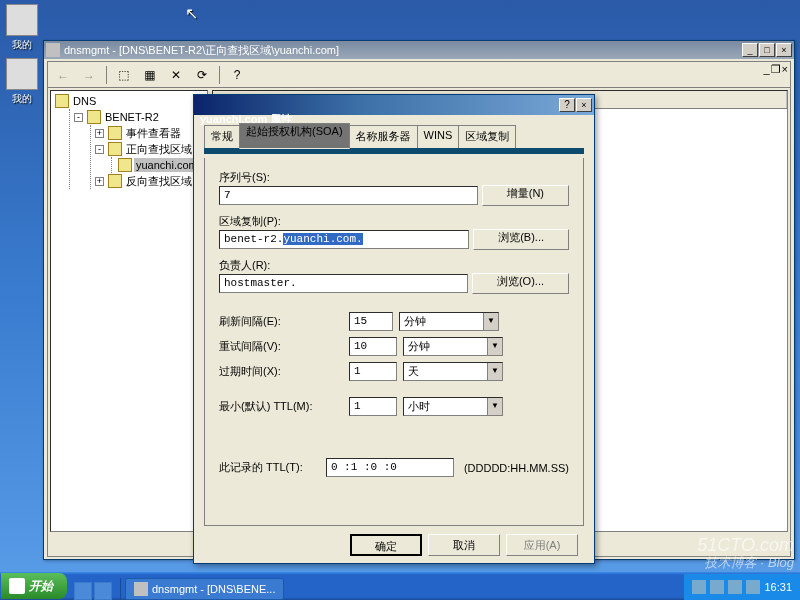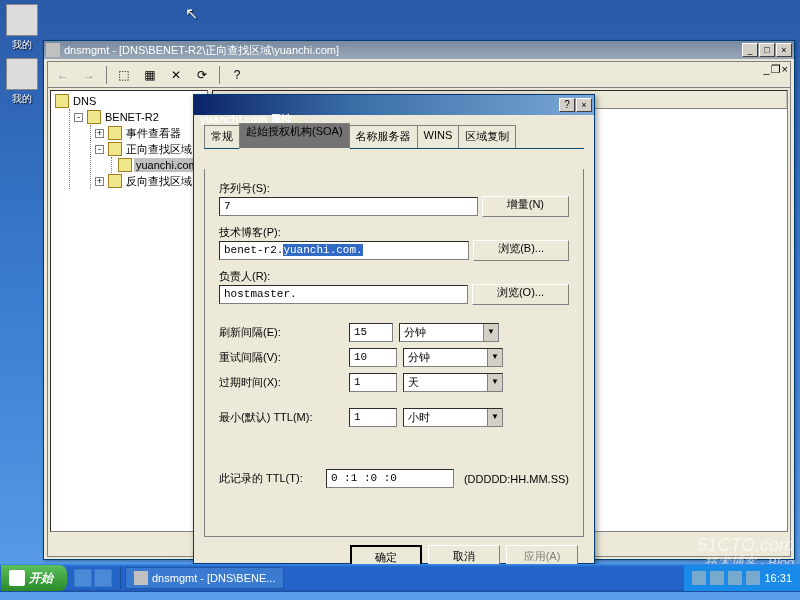--- a/index.html
+++ b/index.html
@@ -72,21 +72,21 @@
   .list-header { height: 18px; background: #ece9d8; border-bottom: 1px solid #808080; display: flex; }
   .list-col { padding: 2px 6px; border-right: 1px solid #c0c0c0; }
   .list-row { display: flex; padding: 1px 6px; }
   .dialog {
     position: absolute; left: 193px; top: 94px; width: 402px; height: 470px;
     background: #ece9d8; border: 1px solid #003c74;
     box-shadow: 2px 2px 6px rgba(0,0,0,0.4);
   }
   .dialog .titlebar { height: 20px; background: linear-gradient(to right, #0a246a 0%, #3a6ea5 40%, #7aa8d8 100%); }
   .dialog .d-body { padding: 8px 10px 8px 10px; }
-  .tabs { display: flex; border-bottom: 1px solid #0c4a6e; margin-bottom: 20px; position: relative; }
+  .tabs { display: flex; border-bottom: 6px solid #0c4a6e; margin-bottom: 4px; position: relative; }
   .tab {
     padding: 3px 6px 4px 6px; background: #ece9d8;
     border: 1px solid #808080; border-bottom: none;
     margin-right: -1px; margin-top: 2px; font-size: 11px; cursor: pointer;
     position: relative;
   }
   .tab.active { background: #737373; margin-top: 0; padding-top: 0; z-index: 2; border-bottom: 1px solid #ece9d8; margin-bottom: -1px; }
   .tab-panel {
     border: 1px solid #808080; border-top: none;
     padding: 12px 14px; height: 368px;
@@ -113,23 +113,23 @@
     border-left: 1px solid #808080; text-align: center; line-height: 15px; font-size: 8px; cursor: pointer;
   }
   .dlg-btn-row { display: flex; justify-content: flex-end; gap: 6px; margin-top: 8px; padding-right: 6px; }
   .dlg-btn {
     min-width: 72px; height: 22px; background: #ece9d8;
     border: 1px solid #808080; border-top-color: #fff; border-left-color: #fff;
     font-size: 11px; cursor: pointer; text-align: center; line-height: 20px;
   }
   .dlg-btn.disabled { color: #808080; }
   .taskbar {
-    position: absolute; left: 0; bottom: 8px; width: 800px; height: 28px;
+    position: absolute; left: 0; bottom: 0; width: 800px; height: 28px;
     background: linear-gradient(to bottom, #3a8de8 0%, #2464c8 10%, #2464c8 90%, #1a4a98 100%);
-    display: flex; align-items: center;
+    display: flex; align-items: flex-end;
   }
   .start-btn {
     height: 26px; padding: 0 14px 0 8px; margin: 1px;
     background: linear-gradient(to bottom, #5abf5a 0%, #2a8a2a 100%);
     border-radius: 0 8px 8px 0; color: #fff; font-weight: bold;
     display: flex; align-items: center; font-size: 12px; cursor: pointer;
     font-style: italic;
   }
   .ql { display: flex; gap: 2px; margin: 0 6px; }
   .ql .qlb { width: 18px; height: 18px; background: #4a8ad8; cursor: pointer; border: 1px solid #3a7ac8; }
@@ -255,21 +255,21 @@
       <div class="tab">区域复制</div>
     </div>
     <div class="tab-panel">
 
       <div class="flabel">序列号(S):</div>
       <div class="field-row">
         <div class="finput">7</div>
         <div class="fbtn">增量(N)</div>
       </div>
 
-      <div class="flabel" style="margin-top:8px">技术博客(P):</div>
+      <div class="flabel" style="margin-top:8px">区域复制(P):</div>
       <div class="field-row">
         <div class="finput"><span>benet-r2.</span><span class="hilite">yuanchi.com.</span></div>
         <div class="fbtn">浏览(B)...</div>
       </div>
 
       <div class="flabel" style="margin-top:8px">负责人(R):</div>
       <div class="field-row">
         <div class="finput">hostmaster.</div>
         <div class="fbtn">浏览(O)...</div>
       </div>

